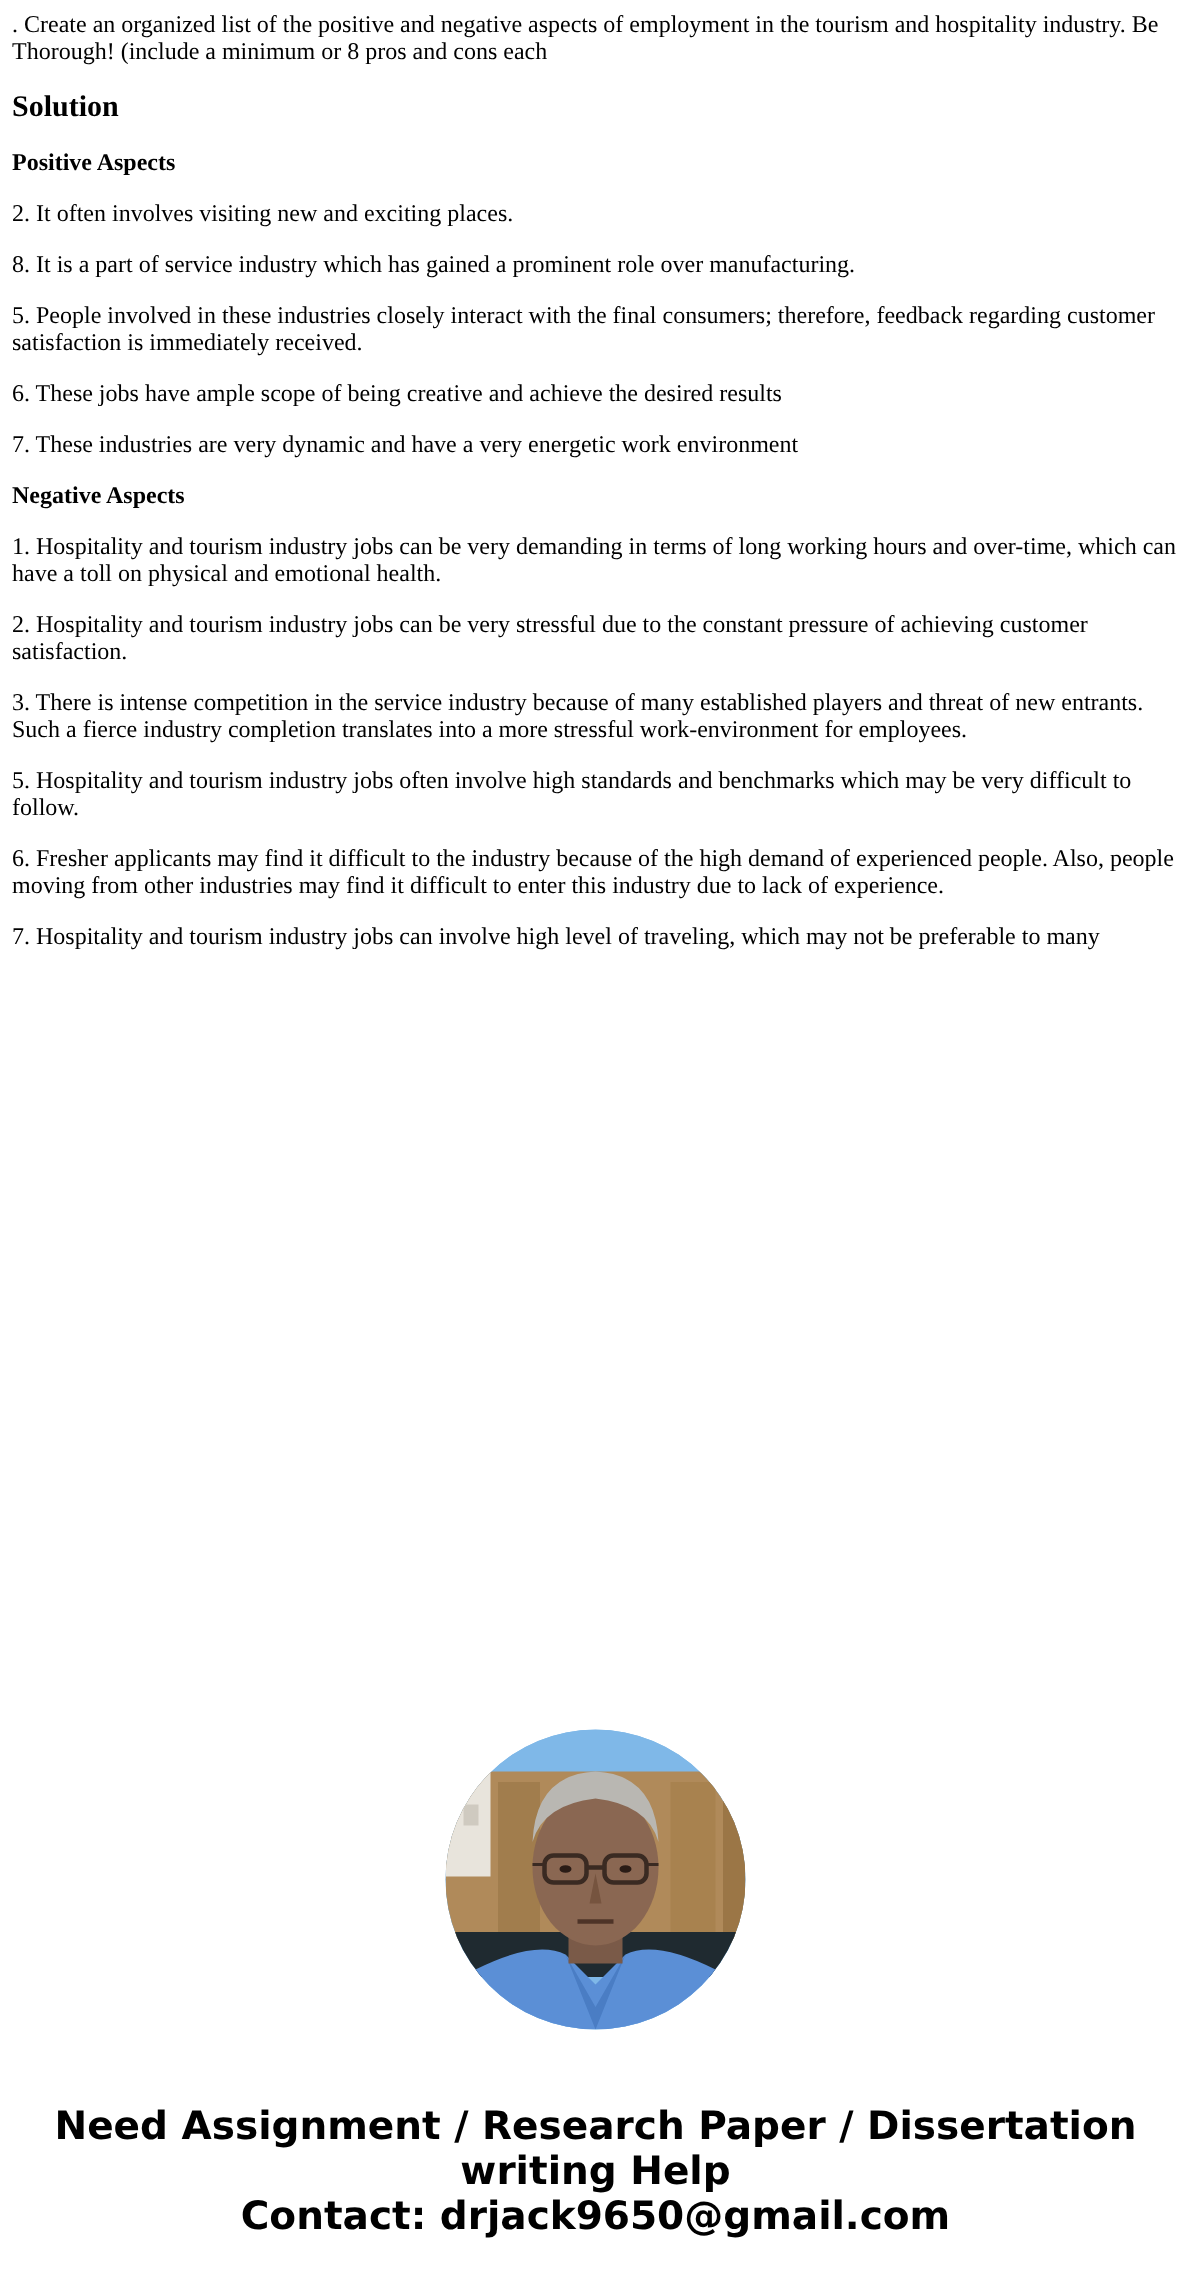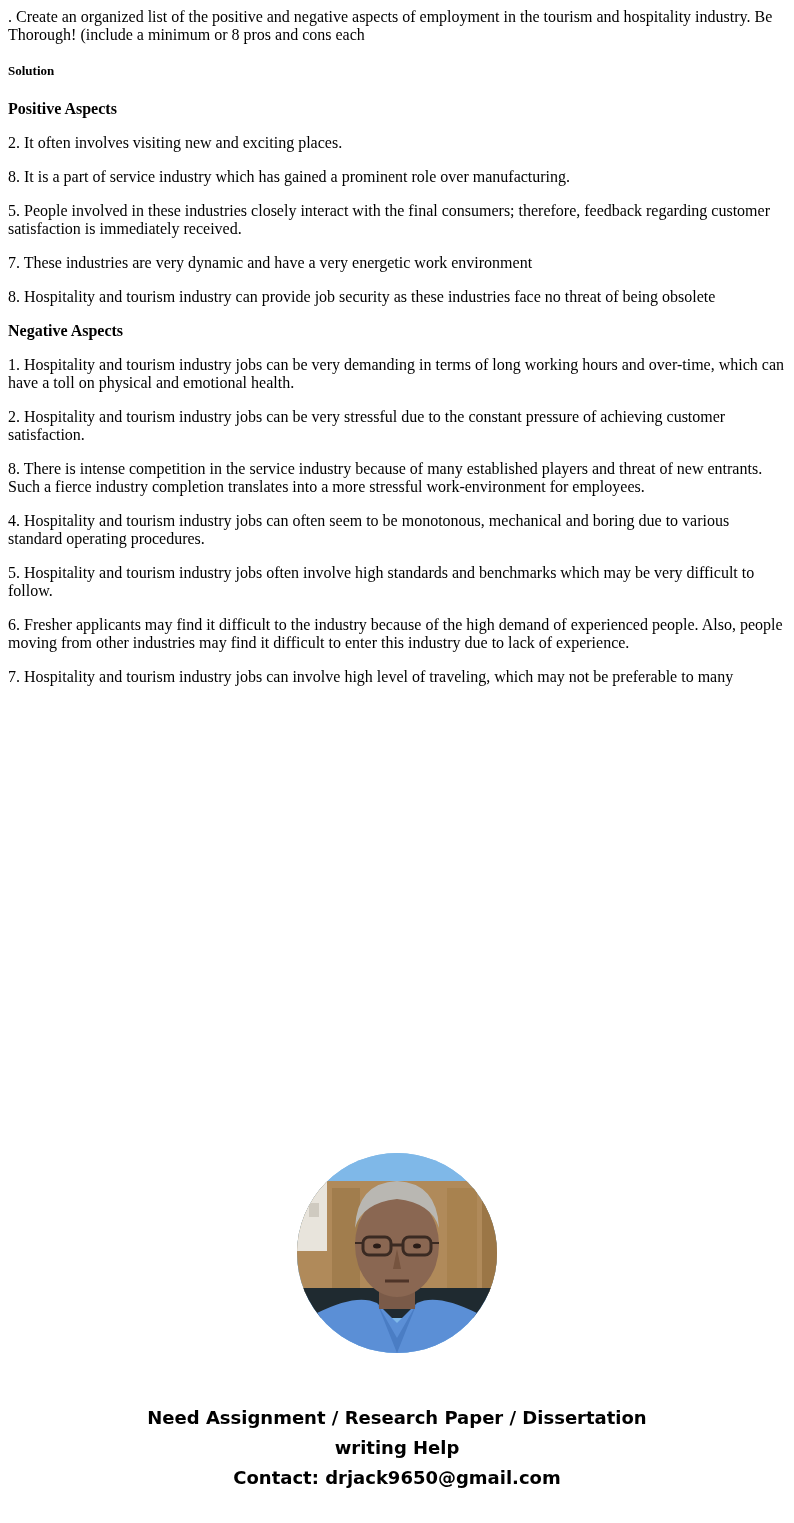--- a/index.html
+++ b/index.html
@@ -21,21 +21,21 @@
       position: absolute;
       left: 8px;
       top: 8px;
       width: 778px;
       font-family: Liberation Serif, serif;
     }
     .question {
       margin: 0 0 16px 0;
     }
     h3.solution-heading {
-      font-size: 13px;
+      font-size: 20px;
       font-weight: bold;
       margin: 0 0 18px 0;
       line-height: 22px;
       padding-top: 0;
     }
     p {
       margin: 0 0 16px 0;
     }
     .section-title {
       font-weight: bold;
@@ -54,45 +54,44 @@
       display: block;
     }
     .promo {
       position: absolute;
       left: 0;
       top: 1403px;
       width: 794px;
       text-align: center;
       font-family: "DejaVu Sans", sans-serif;
       font-weight: bold;
-      font-size: 18px;
+      font-size: 26px;
       line-height: 30px;
       color: #000000;
     }
   </style>
 </head>
 <body>
 
 <div class="content">
   <div class="question">. Create an organized list of the positive and negative aspects of employment in the tourism and hospitality industry. Be Thorough! (include a minimum or 8 pros and cons each</div>
 
   <h3 class="solution-heading">Solution</h3>
 
   <p class="section-title">Positive Aspects</p>
   <p>2. It often involves visiting new and exciting places.</p>
   <p>8. It is a part of service industry which has gained a prominent role over manufacturing.</p>
   <p>5. People involved in these industries closely interact with the final consumers; therefore, feedback regarding customer satisfaction is immediately received.</p>
+  <p>6. These jobs have ample scope of being creative and achieve the desired results</p>
   <p>7. These industries are very dynamic and have a very energetic work environment</p>
-  <p>8. Hospitality and tourism industry can provide job security as these industries face no threat of being obsolete</p>
 
   <p class="section-title">Negative Aspects</p>
   <p>1. Hospitality and tourism industry jobs can be very demanding in terms of long working hours and over-time, which can have a toll on physical and emotional health.</p>
   <p>2. Hospitality and tourism industry jobs can be very stressful due to the constant pressure of achieving customer satisfaction.</p>
-  <p>8. There is intense competition in the service industry because of many established players and threat of new entrants. Such a fierce industry completion translates into a more stressful work-environment for employees.</p>
-  <p>4. Hospitality and tourism industry jobs can often seem to be monotonous, mechanical and boring due to various standard operating procedures.</p>
+  <p>3. There is intense competition in the service industry because of many established players and threat of new entrants. Such a fierce industry completion translates into a more stressful work-environment for employees.</p>
   <p>5. Hospitality and tourism industry jobs often involve high standards and benchmarks which may be very difficult to follow.</p>
   <p>6. Fresher applicants may find it difficult to the industry because of the high demand of experienced people. Also, people moving from other industries may find it difficult to enter this industry due to lack of experience.</p>
   <p>7. Hospitality and tourism industry jobs can involve high level of traveling, which may not be preferable to many</p>
 </div>
 
 <div class="avatar">
   <svg width="200" height="200" viewBox="0 0 200 200" xmlns="http://www.w3.org/2000/svg">
 
     <rect x="0" y="0" width="200" height="200" fill="#7fb8e8"></rect>
 

